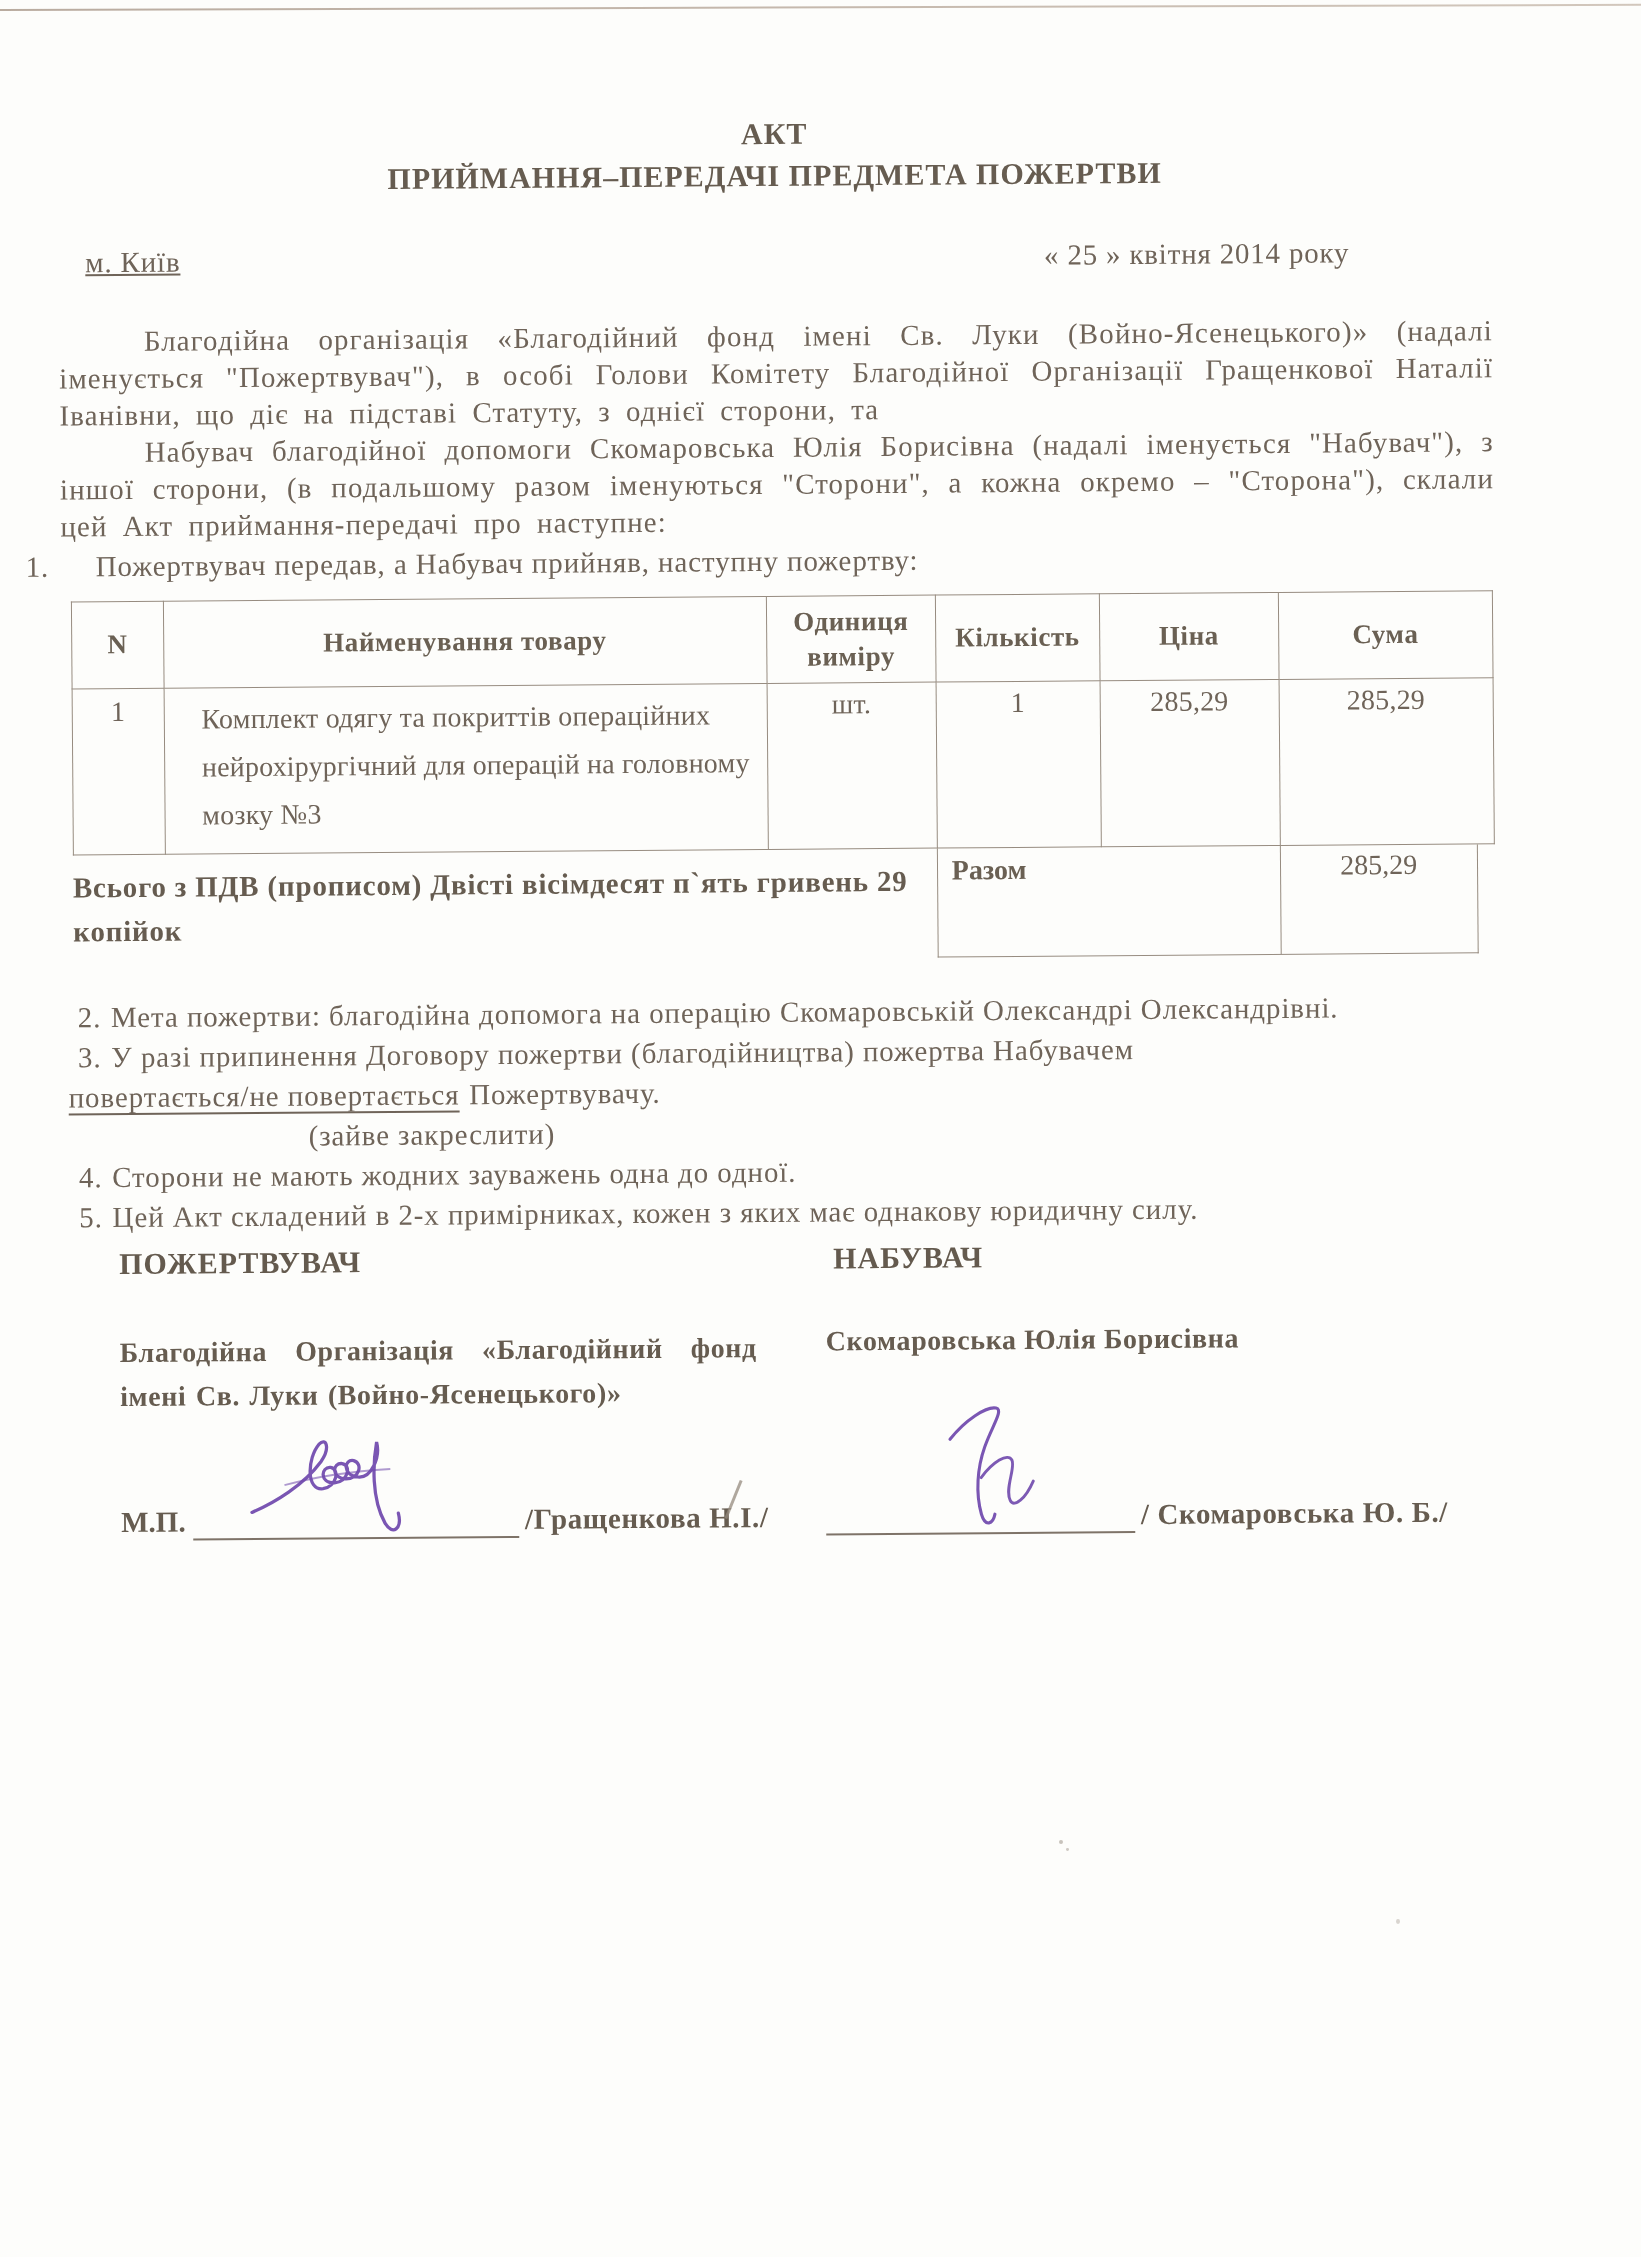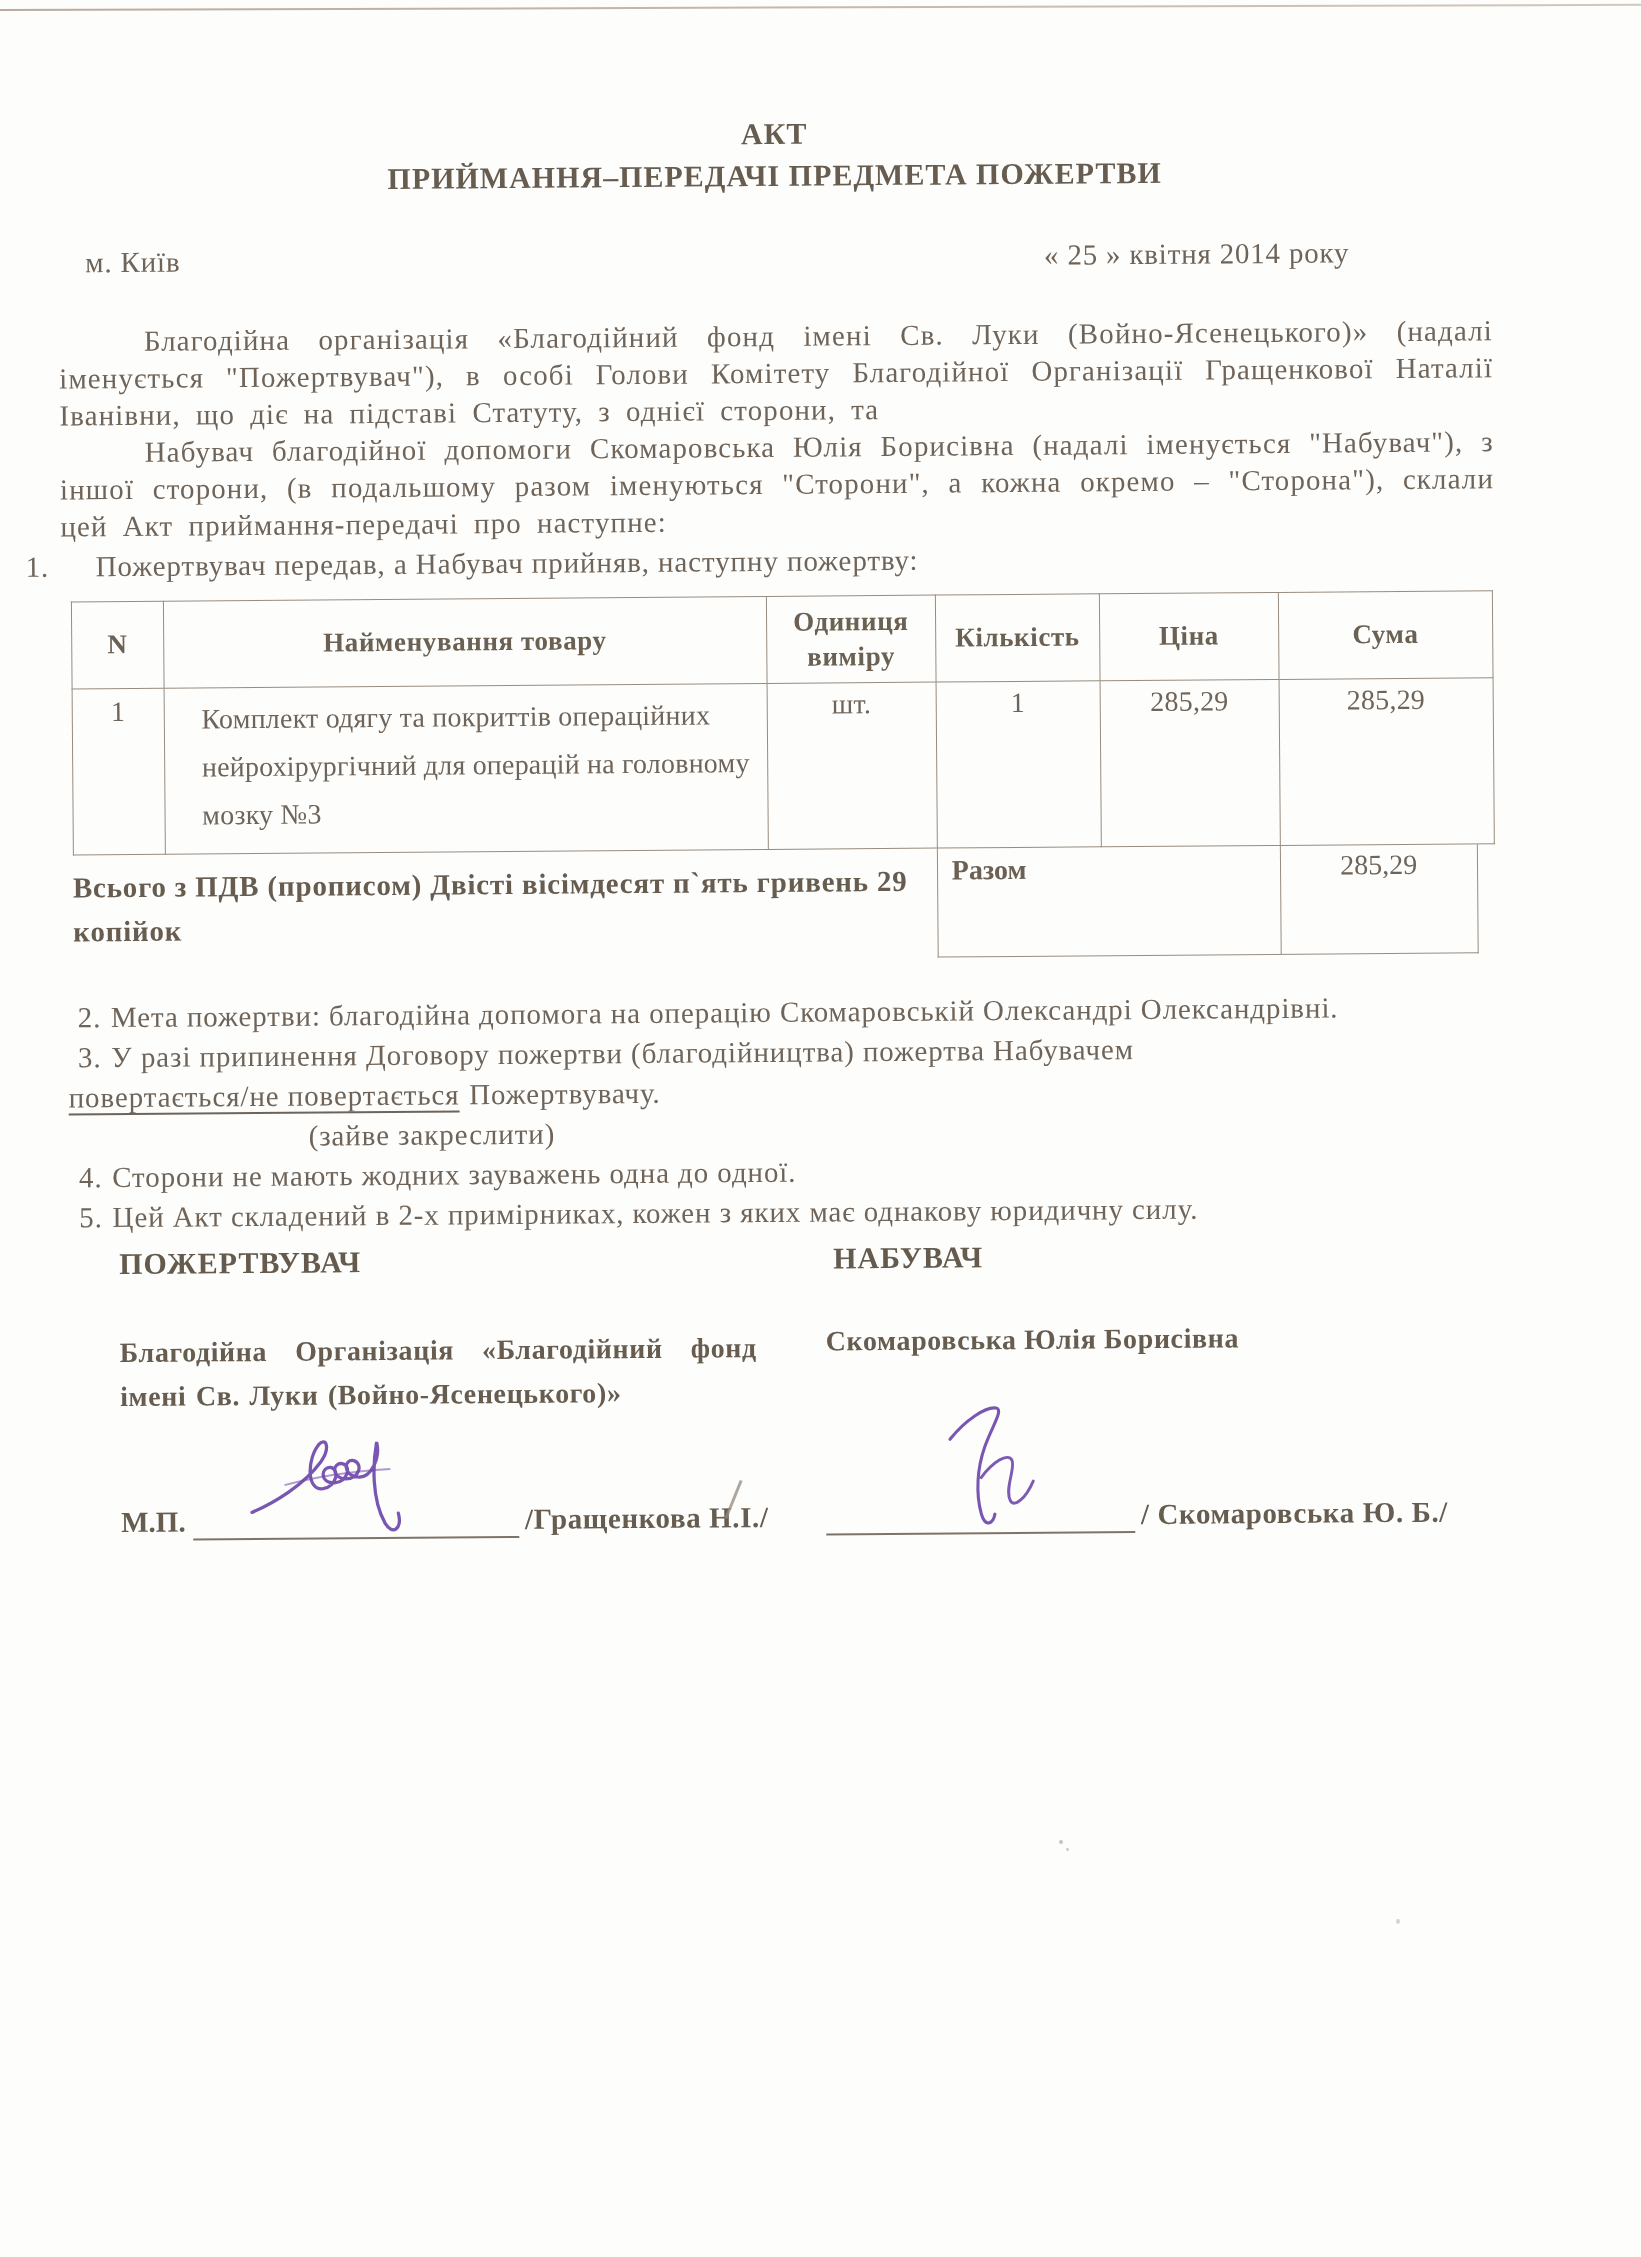--- a/index.html
+++ b/index.html
@@ -21,21 +21,21 @@
     transform:rotate(-0.45deg); transform-origin:40% 15%;
   }
   .title {
     text-align:center; font-weight:bold; font-size:30px; line-height:42px;
     color:#665c50; letter-spacing:1px; margin-top:114px;
   }
   .meta-row {
     display:flex; justify-content:space-between;
     margin-top:44px; font-size:29px; letter-spacing:0.8px;
   }
-  .meta-row .city { padding-left:27px; }
+  .meta-row .city { padding-left:27px;text-decoration:underline; }
   .meta-row .date { padding-right:143px; }
   .body-par {
     margin:0; font-size:29px; line-height:37px; text-align:justify;
     text-indent:85px; letter-spacing:1.1px; word-spacing:6.8px;
   }
   .par1 { margin-top:44px; }
   .item1-row {
     position:relative; margin-top:1.9px; font-size:29px; line-height:39px;
     letter-spacing:0.9px;
   }

